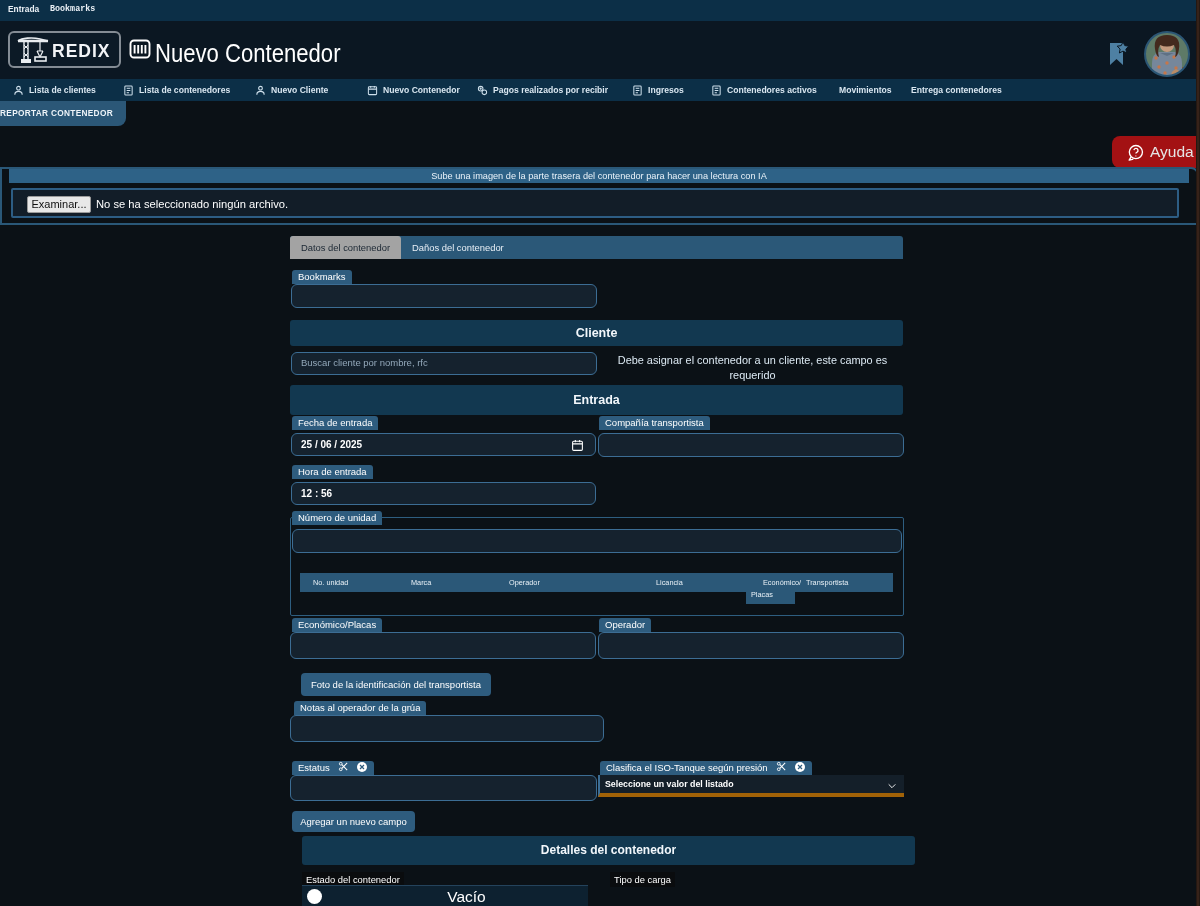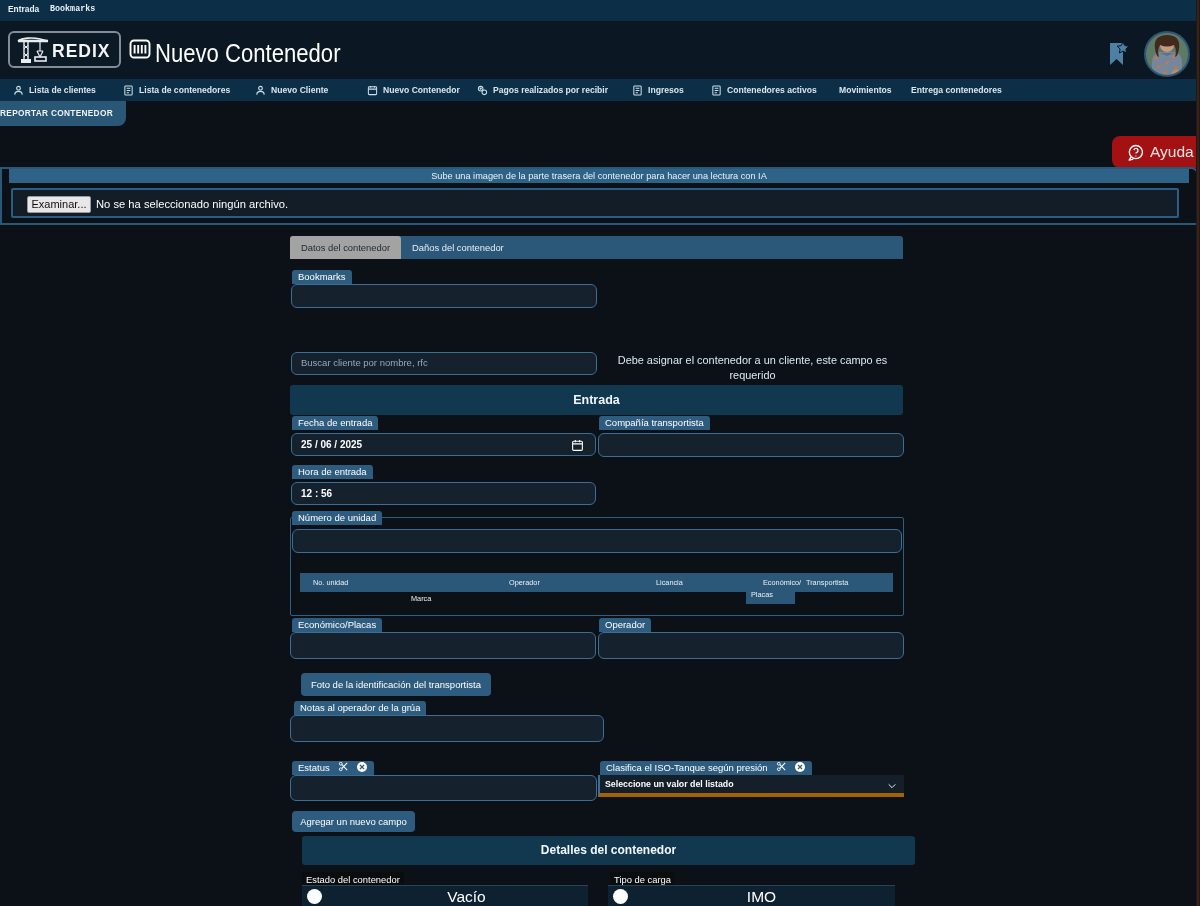--- a/index.html
+++ b/index.html
@@ -188,20 +188,21 @@
   <div class="fcol">
     <div class="tabs">
       <div class="tab1">Datos del contenedor</div>
       <div class="tab2">Daños del contenedor</div>
     </div>
   </div>
 
   <div class="chip" style="left:292px; top:270px;">Bookmarks</div>
   <div class="inp" style="left:291px; top:284px; width:306px; height:24px;"></div>
 
+  <div class="secbar" style="left:290px; top:320px; line-height:26px;">Cliente</div>
   <div class="inp" style="left:291px; top:352px; width:306px; height:23px;">
       <span style="position:absolute;left:9px;top:4px;color:#93a8ba;font-size:9.5px;">Buscar cliente por nombre, rfc</span>
     </div>
   <div style="position:absolute; left:605px; top:353px; width:295px; text-align:center; color:#dce9f3; font-size:10.9px; line-height:15px;">Debe asignar el contenedor a un cliente, este campo es requerido</div>
 
   <div class="secbar" style="left:290px; top:385px; height:30px; line-height:30px;">Entrada</div>
 
   <div class="chip" style="left:292px; top:416px;">Fecha de entrada</div>
   <div class="inp" style="left:291px; top:433px; width:305px; height:23px;">
     <span style="position:absolute;left:9px;top:5px;color:#fff;font-size:10px;font-weight:700;">25 / 06 / 2025</span>
@@ -217,21 +218,21 @@
   <div class="inp" style="left:291px; top:482px; width:305px; height:23px;">
       <span style="position:absolute;left:9px;top:5px;color:#fff;font-size:10px;font-weight:700;">12 : 56</span>
     </div>
 
   <div style="position:absolute; left:290px; top:517px; width:614px; height:99px; border:1px solid #2e5e80; border-radius:2px;"></div>
   <div class="chip" style="left:292px; top:511px;">Número de unidad</div>
   <div class="inp" style="left:292px; top:529px; width:610px; height:24px;"></div>
   <div style="position:absolute; left:300px; top:573px; width:593px; height:19px; background:#2b5878;"></div>
   <div style="position:absolute; left:746px; top:573px; width:49px; height:31px; background:#2b5878;"></div>
   <div style="position:absolute; left:313px; top:578px; color:#e9f1f7; font-size:7.3px;">No. unidad</div>
-  <div style="position:absolute; left:411px; top:578px; color:#e9f1f7; font-size:7.3px;margin-top:16px;">Marca</div>
+  <div style="position:absolute; left:411px; top:578px; color:#e9f1f7; font-size:7.3px;">Marca</div>
   <div style="position:absolute; left:509px; top:578px; color:#e9f1f7; font-size:7.3px;">Operador</div>
   <div style="position:absolute; left:656px; top:578px; color:#e9f1f7; font-size:7.3px;">Licancia</div>
   <div style="position:absolute; left:751px; top:578px; color:#e9f1f7; font-size:7.3px;padding-left:12px;">Económico/</div>
   <div style="position:absolute; left:751px; top:590px; color:#e9f1f7; font-size:7.3px;">Placas</div>
   <div style="position:absolute; left:806px; top:578px; color:#e9f1f7; font-size:7.3px;">Transportista</div>
 
   <div class="chip" style="left:292px; top:618px;">Económico/Placas</div>
   <div class="inp" style="left:290px; top:632px; width:306px; height:27px;"></div>
   <div class="chip" style="left:599px; top:618px;">Operador</div>
   <div class="inp" style="left:598px; top:632px; width:306px; height:27px;"></div>
@@ -275,20 +276,16 @@
   <div class="btnchip" style="left:292px; top:811px; width:123px; height:21px; font-size:9.5px; text-align:center; line-height:21px; position:absolute;">Agregar un nuevo campo</div>
 
   <div class="secbar" style="left:290px; top:836px; height:29px; line-height:29px; font-size:12px;margin-left:12px;">Detalles del contenedor</div>
 
   <div style="position:absolute; left:302px; top:872px; background:#0a0c0e; color:#fff; font-size:9.4px; padding:2px 4px;">Estado del contenedor</div>
   <div style="position:absolute; left:302px; top:885px; width:286px; height:21px; background:#0d2130; border-top:1px solid #24435c;">
     <span style="position:absolute; left:5px; top:3px; width:15px; height:15px; background:#fff; border-radius:50%;"></span>
     <span style="position:absolute; left:20px; right:0; text-align:center; top:2px; color:#fff; font-size:15.5px;margin-left:23px;">Vacío</span>
   </div>
   <div style="position:absolute; left:610px; top:872px; background:#0a0c0e; color:#fff; font-size:9.4px; padding:2px 4px;">Tipo de carga</div>
-  <div style="position:absolute; left:608px; top:885px; width:287px; height:21px; background:#0d2130; border-top:1px solid #24435c;">
-    <span style="position:absolute; left:5px; top:3px; width:15px; height:15px; background:#fff; border-radius:50%;"></span>
-    <span style="position:absolute; left:20px; right:0; text-align:center; top:2px; color:#fff; font-size:15.5px;">IMO</span>
-  </div>
 
   <div style="position:absolute; left:1196px; top:0; width:4px; height:906px; background:#241812;"></div>
   <div style="position:absolute; left:1197px; top:0; width:2px; height:906px; background:#38231b; opacity:0.9;"></div>
 </div>
 
 </body></html>

